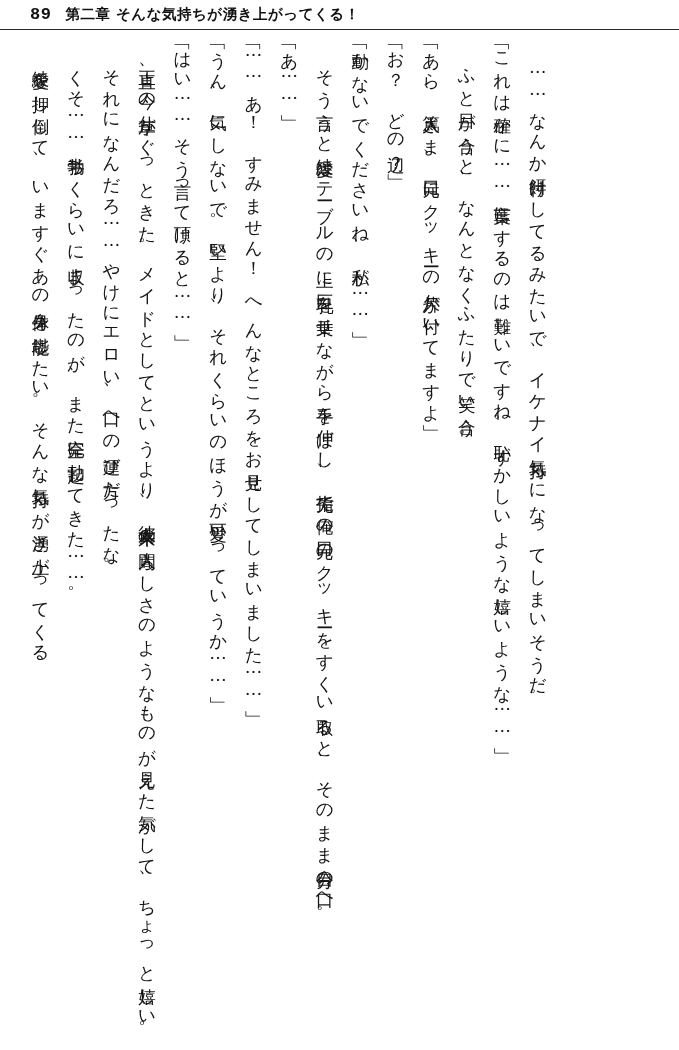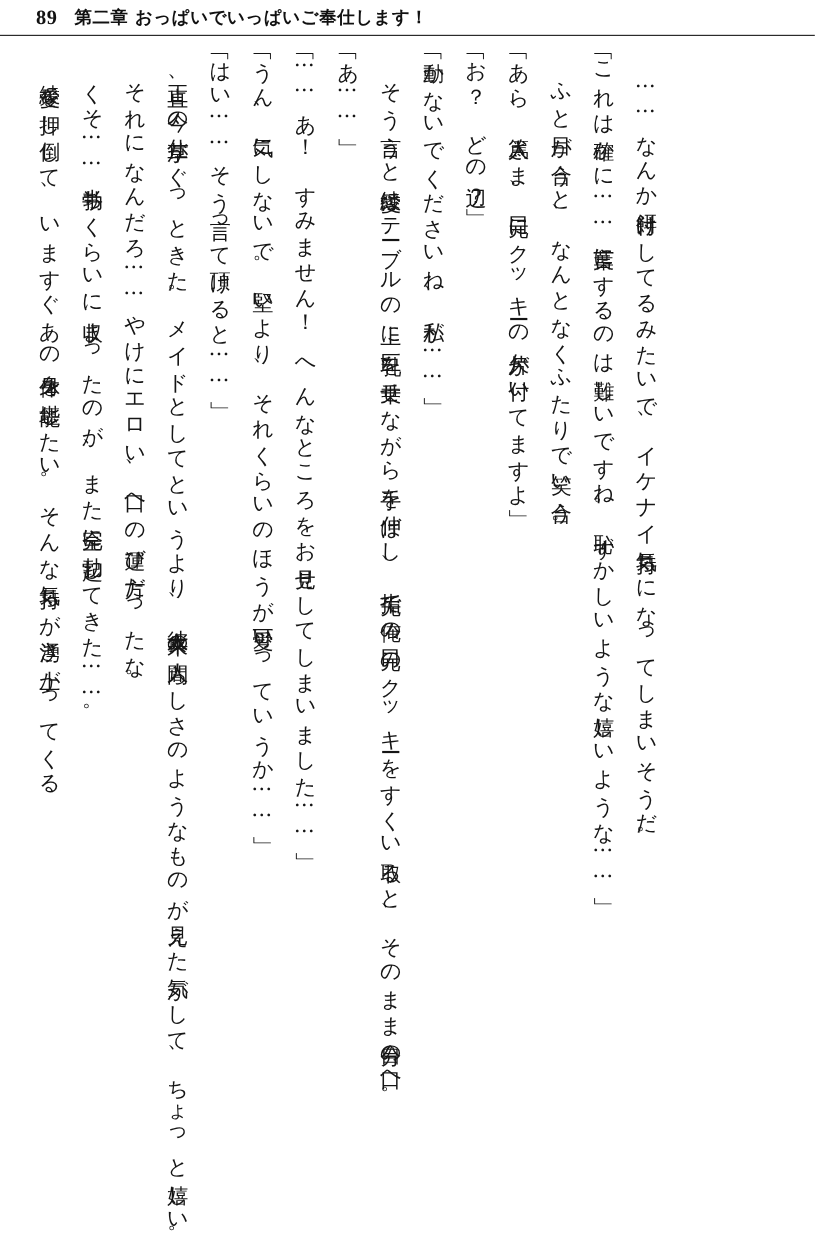--- a/index.html
+++ b/index.html
@@ -28,21 +28,21 @@
     left: 0;
     right: 0;
     height: 30px;
     display: flex;
     align-items: center;
     padding: 0 30px;
     box-sizing: border-box;
     border-bottom: 1px solid #2b2b2b;
   }
   .page-number {
-    font-family: Liberation Serif, serif;
+    font-family: Liberation Mono, monospace;
     font-size: 17px;
     font-weight: bold;
     letter-spacing: 0.5px;
     margin-right: 14px;
     color: #111;
   }
   .chapter-label {
     font-size: 14.5px;
     font-weight: bold;
     color: #111;
@@ -75,21 +75,21 @@
     text-indent: 0;
   }
 </style>
 </head>
 <body>
 
 <div class="page">
 
   <div class="header">
     <span class="page-number">89</span>
-    <span class="chapter-label">第二章 おっぱいでいっぱいご奉仕します！</span>
+    <span class="chapter-label">第二章 そんな気持ちが湧き上がってくる！</span>
   </div>
 
   <div class="body-area">
     <div class="vtext">
       <p>　……なんか餌付けしてるみたいで、イケナイ気持ちになってしまいそうだ。</p>
       <p>「これは確かに……言葉にするのは難しいですね。恥ずかしいような嬉しいような……」</p>
       <p>　ふと目が合うと、なんとなくふたりで笑い合う。</p>
       <p>「あら、篤人さま、口元にクッキーの欠片が付いてますよ」</p>
       <p>「お？　どの辺？」</p>
       <p>「動かないでくださいね、私が……」</p>

